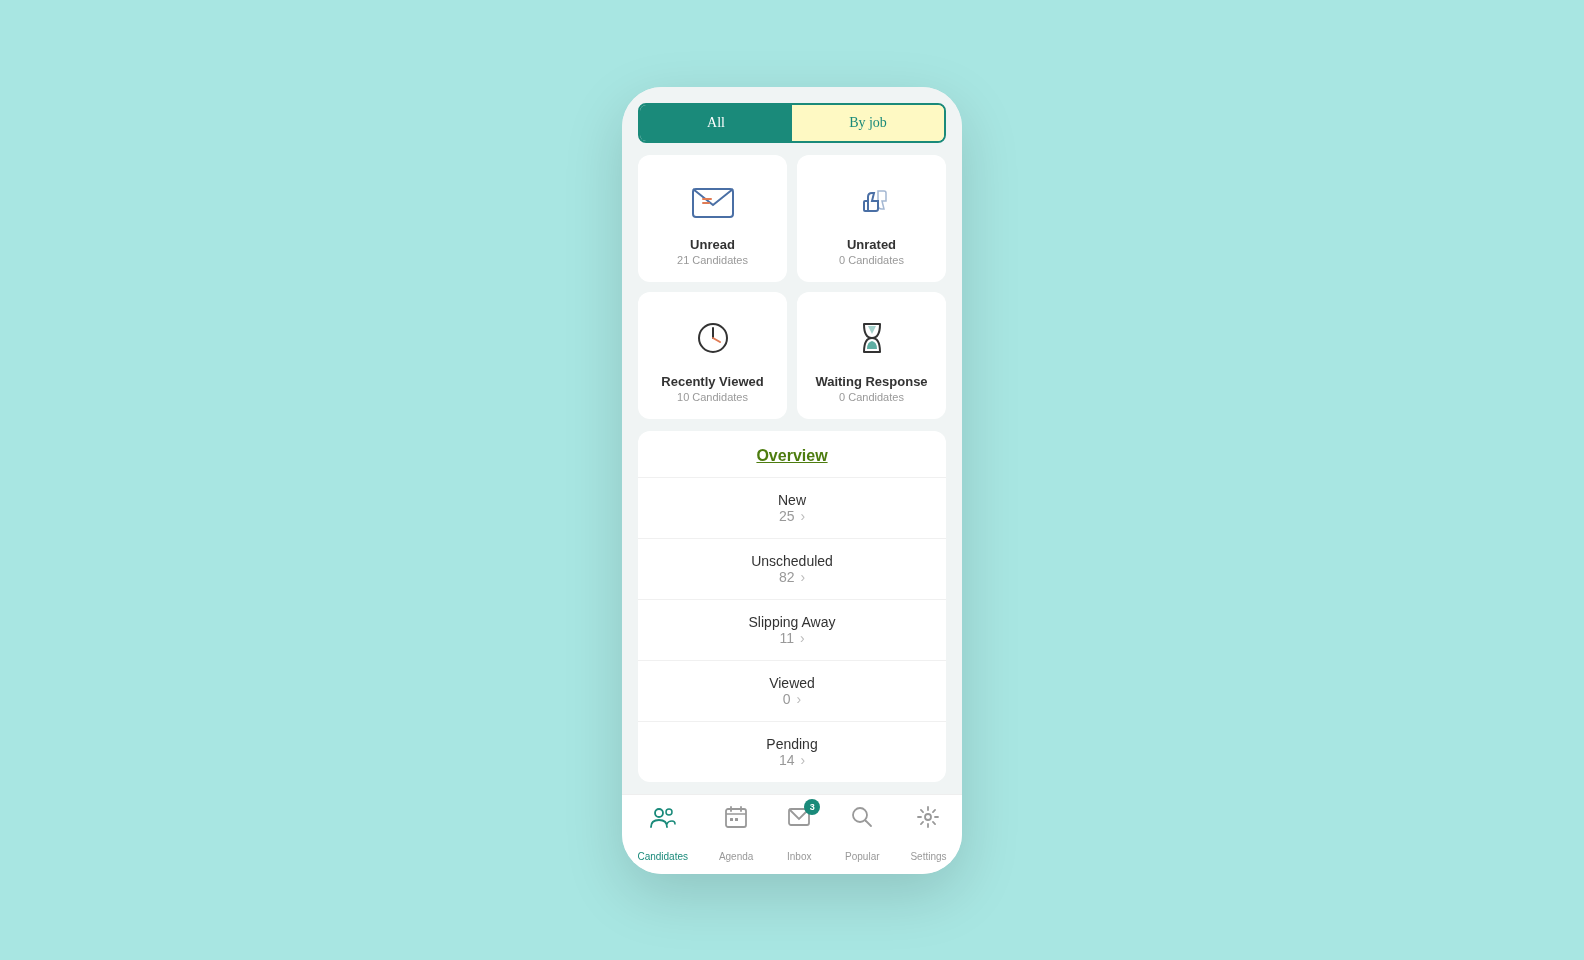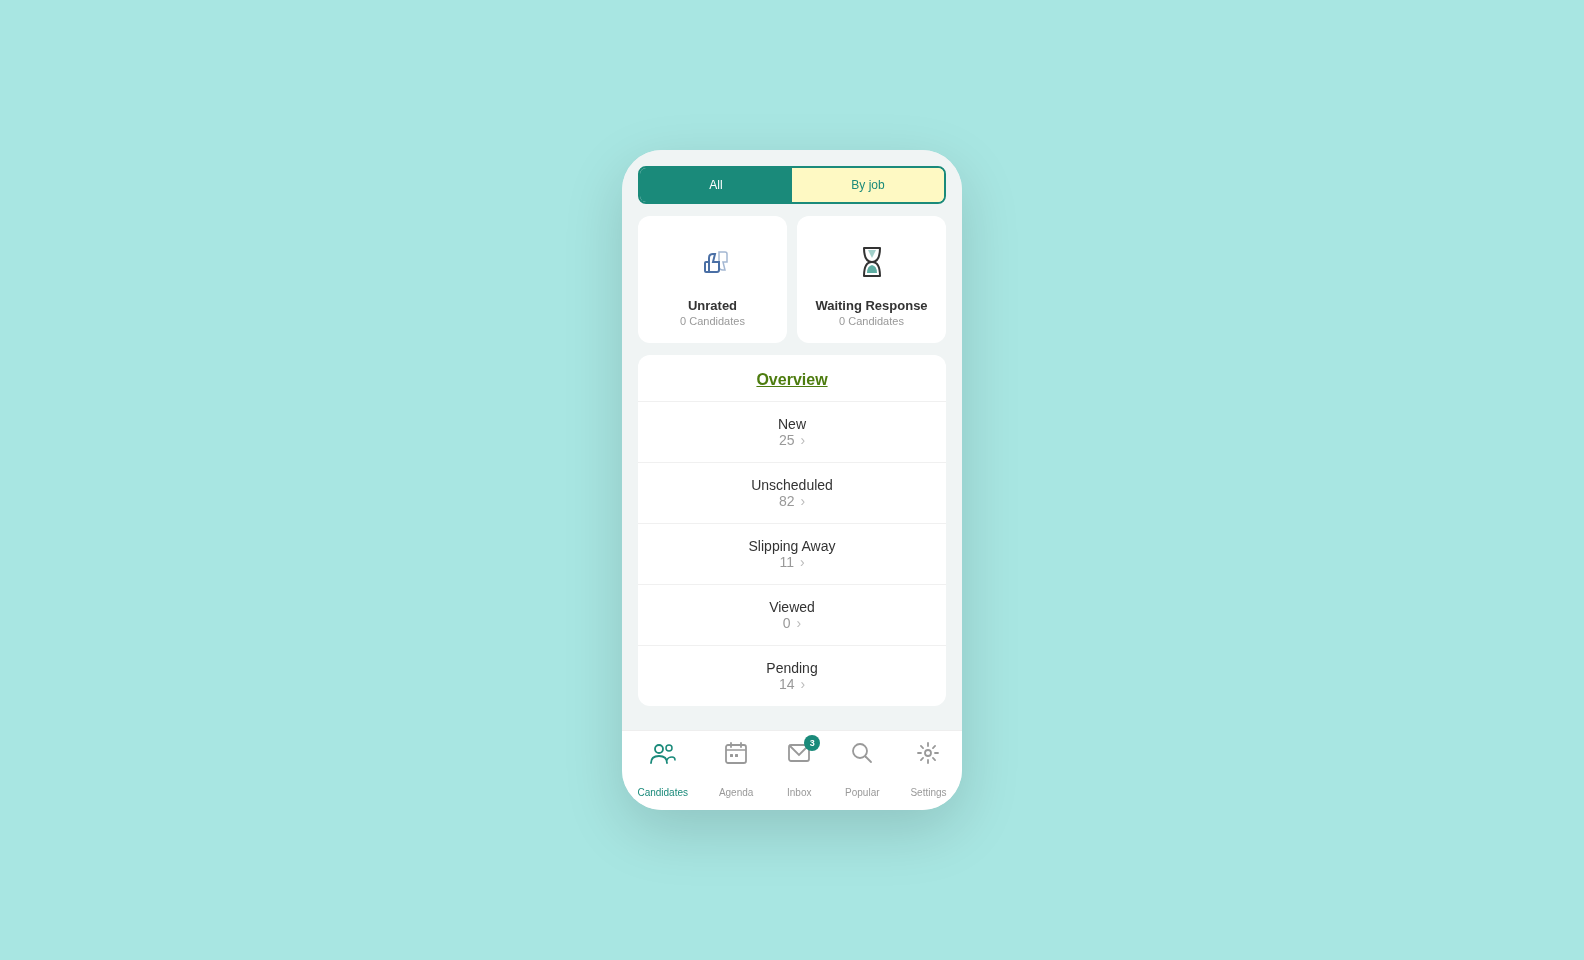--- a/index.html
+++ b/index.html
@@ -37,25 +37,26 @@
       margin: 16px 16px 12px 16px;
       border-radius: 8px;
       overflow: hidden;
       border: 2px solid #1a8a7a;
     }
 
     .tab-btn {
       flex: 1;
       padding: 10px 0;
       text-align: center;
-      font-size: 12px;
+      font-size: 14px;
       font-weight: 500;
       cursor: pointer;
       border: none;
       outline: none;
+      font-family: Liberation Serif, serif;
     }
 
     .tab-btn.active {
       background: #1a8a7a;
       color: #fff;
     }
 
     .tab-btn.inactive {
       background: #fef9c3;
       color: #1a8a7a;
@@ -215,35 +216,58 @@
 <div class="phone">
   <div class="phone-content">
 
     <div class="top-tabs">
       <button class="tab-btn active">All</button>
       <button class="tab-btn inactive">By job</button>
     </div>
 
     <div class="cards-grid">
 
-
       <div class="card">
         <div class="card-icon">
           <svg width="48" height="44" viewBox="0 0 48 44" fill="none" xmlns="http://www.w3.org/2000/svg">
+            <rect x="4" y="10" width="40" height="28" rx="3" stroke="#4a6fa5" stroke-width="2" fill="none"></rect>
+            <polyline points="4,10 24,26 44,10" stroke="#4a6fa5" stroke-width="2" fill="none"></polyline>
+            <line x1="14" y1="20" x2="22" y2="20" stroke="#e07b54" stroke-width="2" stroke-linecap="round"></line>
+            <line x1="14" y1="24" x2="20" y2="24" stroke="#e07b54" stroke-width="2" stroke-linecap="round"></line>
+          </svg>
+        </div>
+        <div class="card-title">Unread</div>
+        <div class="card-subtitle">21 Candidates</div>
+      </div>
+
+      <div class="card">
+        <div class="card-icon">
+          <svg width="48" height="44" viewBox="0 0 48 44" fill="none" xmlns="http://www.w3.org/2000/svg">
 
             <path d="M20 28 L20 18 Q20 14 24 14 L26 14 L24 22 L30 22 L30 30 Q30 32 28 32 L20 32 Z" stroke="#4a6fa5" stroke-width="2" fill="none"></path>
             <rect x="16" y="22" width="4" height="10" rx="1" stroke="#4a6fa5" stroke-width="2" fill="none"></rect>
 
             <path d="M28 16 L28 26 Q28 30 32 30 L34 30 L32 22 L36 22 L36 14 Q36 12 34 12 L28 12 Z" stroke="#4a6fa5" stroke-width="1.5" fill="none" opacity="0.5" transform="translate(2, 0)"></path>
           </svg>
         </div>
         <div class="card-title">Unrated</div>
         <div class="card-subtitle">0 Candidates</div>
       </div>
 
+      <div class="card">
+        <div class="card-icon">
+          <svg width="48" height="44" viewBox="0 0 48 44" fill="none" xmlns="http://www.w3.org/2000/svg">
+            <circle cx="24" cy="22" r="14" stroke="#333" stroke-width="2" fill="none"></circle>
+            <line x1="24" y1="22" x2="24" y2="12" stroke="#333" stroke-width="2" stroke-linecap="round"></line>
+            <line x1="24" y1="22" x2="31" y2="26" stroke="#e07b54" stroke-width="2" stroke-linecap="round"></line>
+          </svg>
+        </div>
+        <div class="card-title">Recently Viewed</div>
+        <div class="card-subtitle">10 Candidates</div>
+      </div>
 
       <div class="card">
         <div class="card-icon">
           <svg width="48" height="44" viewBox="0 0 48 44" fill="none" xmlns="http://www.w3.org/2000/svg">
             <line x1="16" y1="8" x2="32" y2="8" stroke="#333" stroke-width="2" stroke-linecap="round"></line>
             <line x1="16" y1="36" x2="32" y2="36" stroke="#333" stroke-width="2" stroke-linecap="round"></line>
             <path d="M16 8 Q16 22 24 22 Q32 22 32 8" stroke="#333" stroke-width="2" fill="none"></path>
             <path d="M16 36 Q16 22 24 22 Q32 22 32 36" stroke="#333" stroke-width="2" fill="none"></path>
 
             <path d="M19 33 Q19 26 24 25 Q29 26 29 33 Z" fill="#1a8a7a" opacity="0.7"></path>

